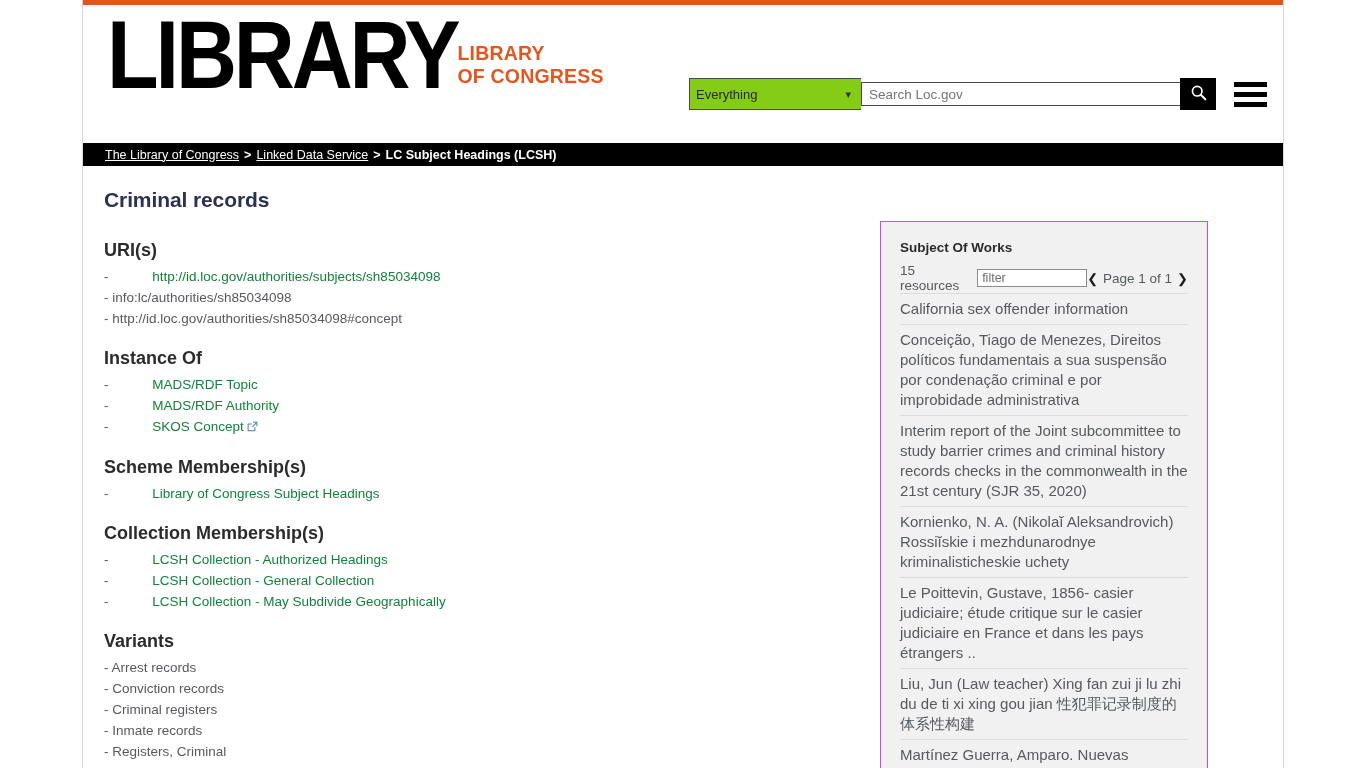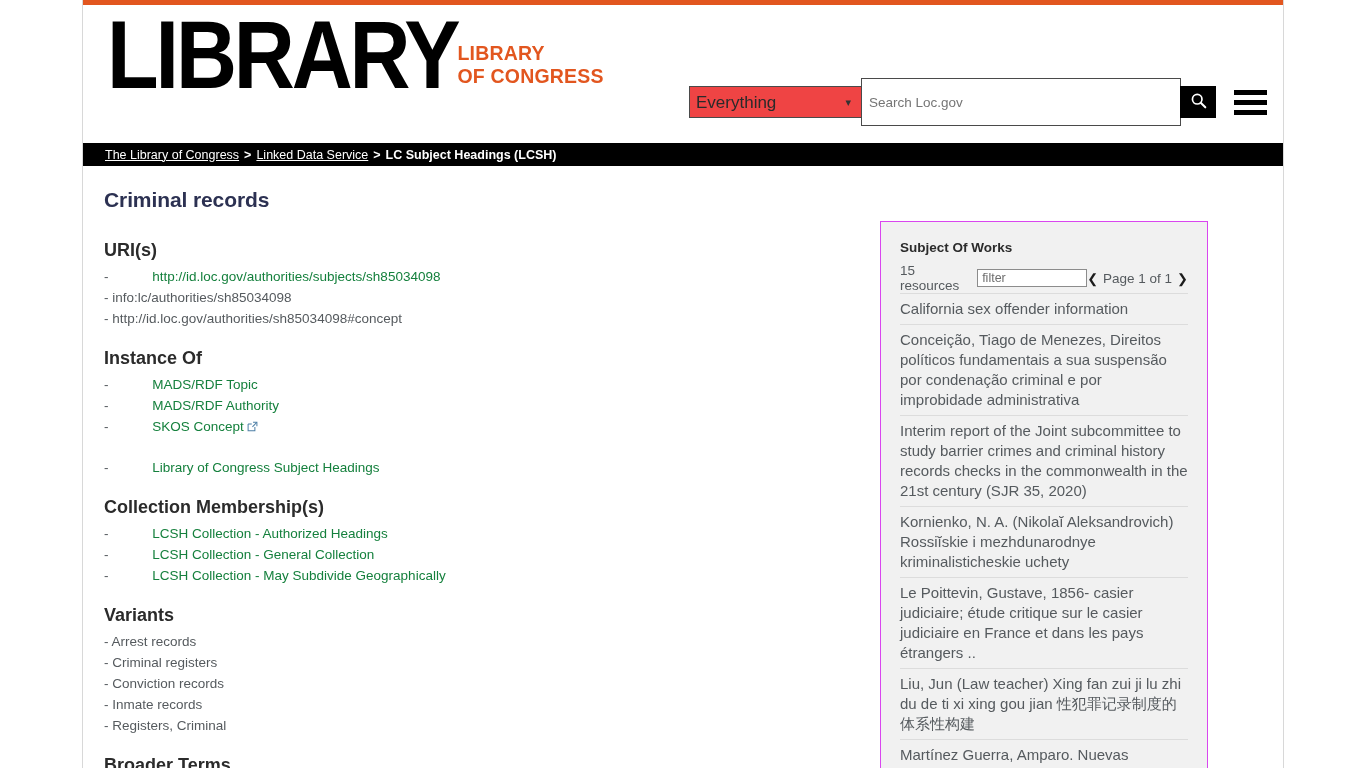--- a/index.html
+++ b/index.html
@@ -73,23 +73,23 @@
     left: 606px;
     top: 73px;
     display: flex;
     align-items: center;
   }
   .search-select {
     width: 172px;
     height: 32px;
     border: 1px solid #4a4a4a;
     border-right: none;
-    background: #ef4444;
-    font-family: "Liberation Sans", sans-serif;
-    font-size: 17px;
+    background: #84cc16;
+    font-family: "Liberation Sans", sans-serif;
+    font-size: 13px;
     color: #2a2a2a;
     padding: 0 6px;
     box-sizing: border-box;
     border-radius: 0;
     -webkit-appearance: none;
     appearance: none;
     position: relative;
   }
   .select-wrap {
     position: relative;
@@ -99,21 +99,21 @@
     position: absolute;
     right: 10px;
     top: 11px;
     pointer-events: none;
     font-size: 11px;
     color: #333;
     line-height: 1;
   }
   .search-input {
     width: 320px;
-    height: 48px;
+    height: 24px;
     border: 1px solid #4a4a4a;
     background: #ffffff;
     font-family: "Liberation Sans", sans-serif;
     font-size: 13.5px;
     color: #2a2a2a;
     padding: 0 7px;
     box-sizing: border-box;
     border-radius: 0;
   }
   .search-input::placeholder { color: #757575; }
@@ -342,35 +342,36 @@
         <div class="field-item"><span class="dash">- </span><a href="#">MADS/RDF Topic</a></div>
         <div class="field-item"><span class="dash">- </span><a href="#">MADS/RDF Authority</a></div>
         <div class="field-item"><span class="dash">- </span><a href="#">SKOS Concept</a><span class="ext-icon"><svg width="11" height="11" viewBox="0 0 12 12" aria-hidden="true">
                 <path d="M1.2 3.2 H5.2 M1.2 3.2 V10.6 H8.6 V6.6" fill="none" stroke="#4d7fa6" stroke-width="1.1"></path>
                 <path d="M6.6 1.4 H10.8 V5.6" fill="none" stroke="#4d7fa6" stroke-width="1.1"></path>
                 <line x1="10.6" y1="1.6" x2="5.9" y2="6.3" stroke="#4d7fa6" stroke-width="1.1"></line>
               </svg></span></div>
       </div>
 
       <div class="field-group">
+        <div class="field-label">Scheme Membership(s)</div>
         <div class="field-item"><span class="dash">- </span><a href="#">Library of Congress Subject Headings</a></div>
       </div>
 
       <div class="field-group">
         <div class="field-label">Collection Membership(s)</div>
         <div class="field-item"><span class="dash">- </span><a href="#">LCSH Collection - Authorized Headings</a></div>
         <div class="field-item"><span class="dash">- </span><a href="#">LCSH Collection - General Collection</a></div>
         <div class="field-item"><span class="dash">- </span><a href="#">LCSH Collection - May Subdivide Geographically</a></div>
       </div>
 
       <div class="field-group">
         <div class="field-label">Variants</div>
         <div class="field-item"><span class="dash">- </span><span class="plain">Arrest records</span></div>
+        <div class="field-item"><span class="dash">- </span><span class="plain">Conviction records</span></div>
         <div class="field-item"><span class="dash">- </span><span class="plain">Criminal registers</span></div>
-        <div class="field-item"><span class="dash">- </span><span class="plain">Conviction records</span></div>
         <div class="field-item"><span class="dash">- </span><span class="plain">Inmate records</span></div>
         <div class="field-item"><span class="dash">- </span><span class="plain">Registers, Criminal</span></div>
       </div>
 
       <div class="field-group">
         <div class="field-label">Broader Terms</div>
       </div>
     </div>
 
     <div class="side-panel">

